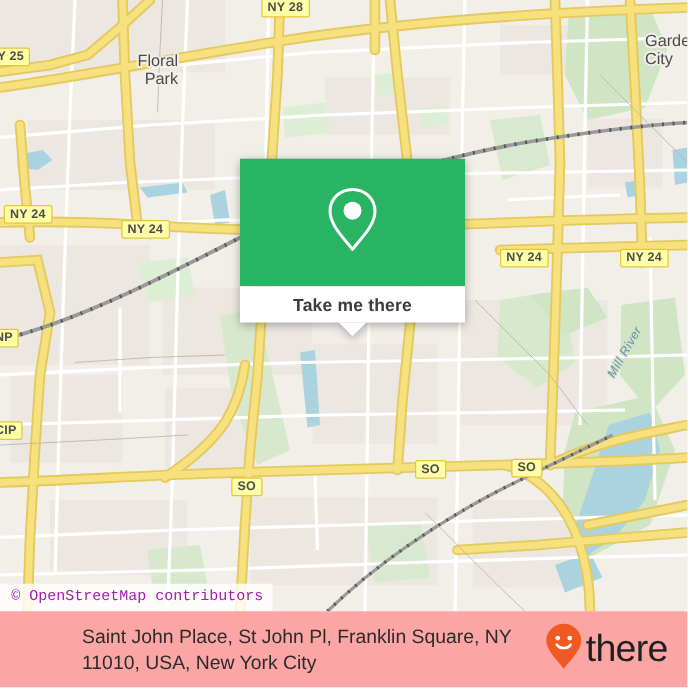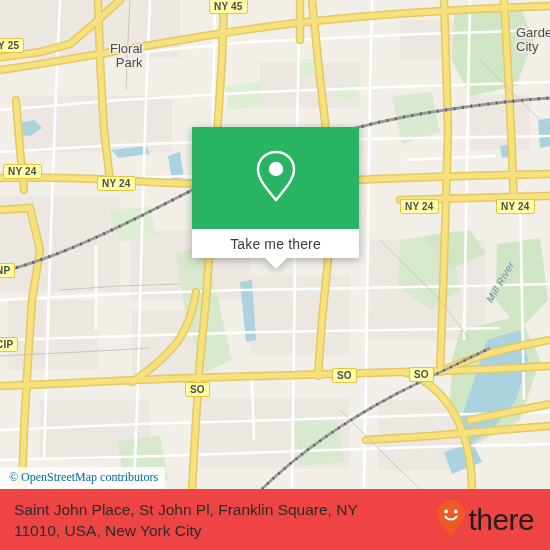--- a/index.html
+++ b/index.html
@@ -87,34 +87,35 @@
     white-space: nowrap;
     letter-spacing: 0.2px;
   }
 
   
   #attribution {
     position: absolute;
     left: 0;
     bottom: 0;
     background: rgba(255,255,255,0.82);
-    color: #0369a1;
-    font-family: Liberation Serif, serif;
+    color: #a21caf;
+    font-family: Liberation Mono, monospace;
     font-size: 12px;
     line-height: 13px;
     padding: 4px 7px 5px 9px;
   }
 
   
   #popup {
     position: absolute;
     left: 192px;
     top: 127px;
-    width: 167px;
+    width: 180px;
     filter: drop-shadow(0 2px 4px rgba(0,0,0,0.30));
+    font-weight: bold;
   }
   #popup-image {
     height: 102px;
     background: #28b463;
     position: relative;
   }
   #popup-pin {
     position: absolute;
     left: 50%;
     top: 50%;
@@ -146,24 +147,24 @@
     border-top: 11px solid #ffffff;
   }
 
   
   #footer {
     position: absolute;
     left: 0;
     top: 489px;
     width: 550px;
     height: 61px;
-    background: #ef4444;
+    background: #fca5a5;
     display: flex;
     align-items: center;
-    justify-content: space-between;
+    justify-content: flex-end;
     padding: 0 16px 0 14px;
     box-sizing: border-box;
   }
   #footer-address {
     color: #2b2b2b;
     font-family: "Liberation Sans", sans-serif;
     font-size: 15.5px;
     line-height: 21px;
     max-width: 370px;
   }
@@ -320,21 +321,21 @@
       </g>
     </svg>
 
     <div class="place-label" id="label-floral-park">Floral
 Park</div>
     <div class="place-label" id="label-garden-city">Garde
 City</div>
 
     <div class="water-label" id="label-mill-river">Mill River</div>
 
-    <div class="shield" id="sh-ny25-top" style="left:209px; top:-1px;">NY 45</div>
+    <div class="shield" id="sh-ny25-top" style="left:209px; top:-1px;">NY 28</div>
     <div class="shield" id="sh-ny25-left" style="left:-7px;  top:38px;">Y 25</div>
     <div class="shield" id="sh-ny24-l1" style="left:3px;   top:164px;">NY 24</div>
     <div class="shield" id="sh-ny24-l2" style="left:97px;  top:176px;">NY 24</div>
     <div class="shield" id="sh-ny24-r1" style="left:400px; top:199px;">NY 24</div>
     <div class="shield" id="sh-ny24-r2" style="left:496px; top:199px;">NY 24</div>
     <div class="shield" id="sh-np" style="left:-9px;  top:263px;">NP</div>
     <div class="shield" id="sh-cip" style="left:-9px;  top:337px;">CIP</div>
     <div class="shield" id="sh-so1" style="left:185px; top:382px;">SO</div>
     <div class="shield" id="sh-so2" style="left:332px; top:368px;">SO</div>
     <div class="shield" id="sh-so3" style="left:409px; top:367px;">SO</div>

